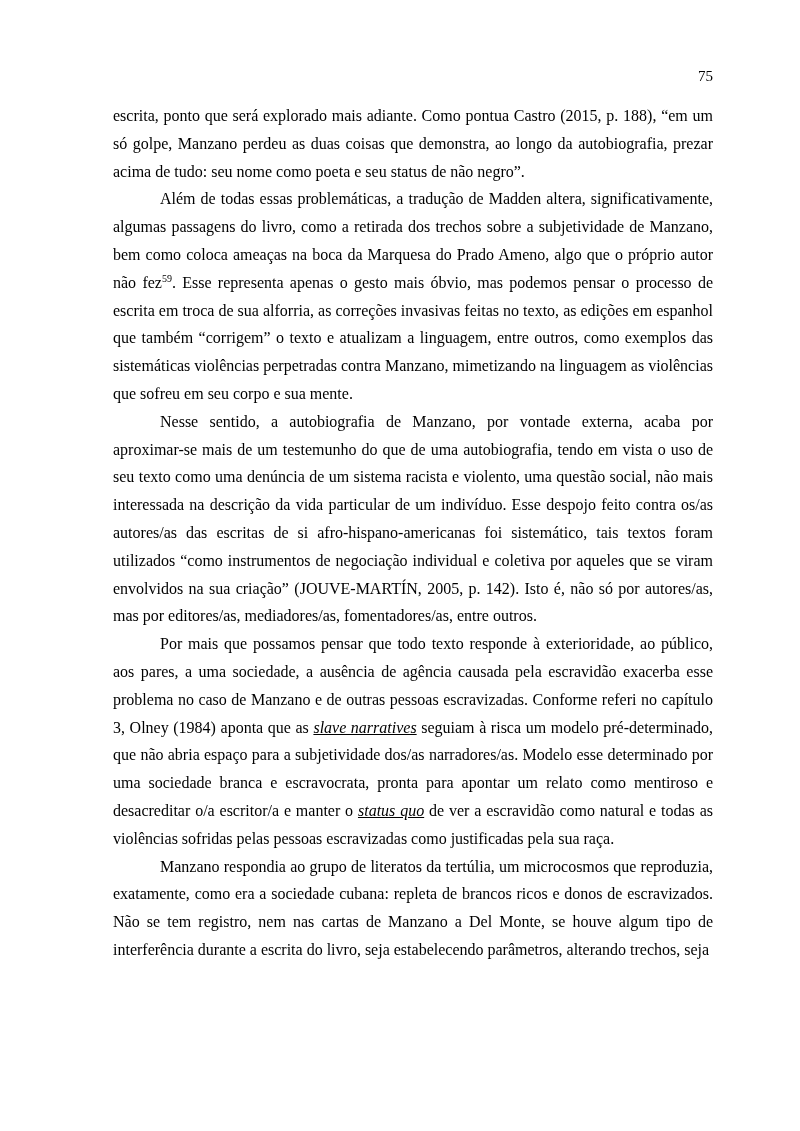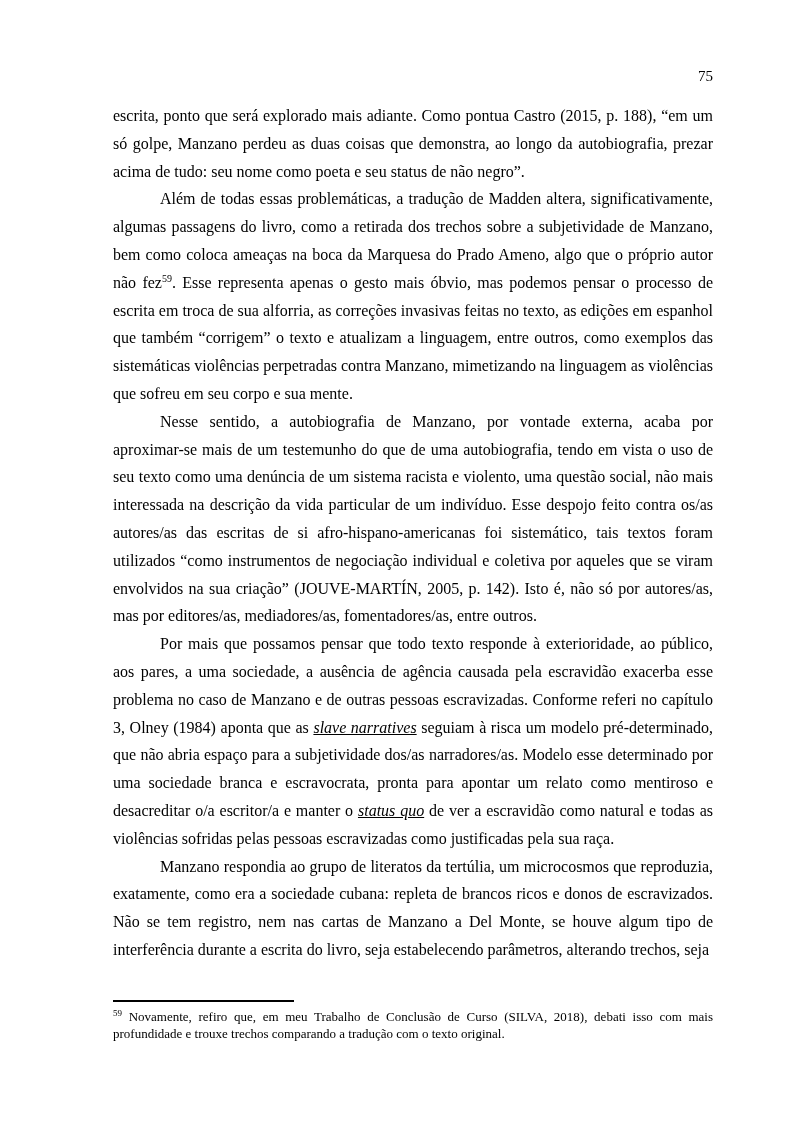--- a/index.html
+++ b/index.html
@@ -80,17 +80,13 @@
   <div class="page-number">75</div>
 
   <div class="body-text">
       <p class="no-indent"><span>escrita, ponto que será explorado mais adiante. Como pontua Castro (2015, p. 188), “em um só golpe, Manzano perdeu as duas coisas que demonstra, ao longo da autobiografia, prezar acima de tudo: seu nome como poeta e seu status de não negro”.</span></p>
       <p><span>Além de todas essas problemáticas, a tradução de Madden altera, significativamente, algumas passagens do livro, como a retirada dos trechos sobre a subjetividade de Manzano, bem como coloca ameaças na boca da Marquesa do Prado Ameno, algo que o próprio autor não fez</span><sup>59</sup><span>. Esse representa apenas o gesto mais óbvio, mas podemos pensar o processo de escrita em troca de sua alforria, as correções invasivas feitas no texto, as edições em espanhol que também “corrigem” o texto e atualizam a linguagem, entre outros, como exemplos das sistemáticas violências perpetradas contra Manzano, mimetizando na linguagem as violências que sofreu em seu corpo e sua mente.</span></p>
       <p><span>Nesse sentido, a autobiografia de Manzano, por vontade externa, acaba por aproximar-se mais de um testemunho do que de uma autobiografia, tendo em vista o uso de seu texto como uma denúncia de um sistema racista e violento, uma questão social, não mais interessada na descrição da vida particular de um indivíduo. Esse despojo feito contra os/as autores/as das escritas de si afro-hispano-americanas foi sistemático, tais textos foram utilizados “como instrumentos de negociação individual e coletiva por aqueles que se viram envolvidos na sua criação” (JOUVE-MARTÍN, 2005, p. 142). Isto é, não só por autores/as, mas por editores/as, mediadores/as, fomentadores/as, entre outros.</span></p>
       <p><span>Por mais que possamos pensar que todo texto responde à exterioridade, ao público, aos pares, a uma sociedade, a ausência de agência causada pela escravidão exacerba esse problema no caso de Manzano e de outras pessoas escravizadas. Conforme referi no capítulo 3, Olney (1984) aponta que as </span><span class="italic">slave narratives</span><span> seguiam à risca um modelo pré-determinado, que não abria espaço para a subjetividade dos/as narradores/as. Modelo esse determinado por uma sociedade branca e escravocrata, pronta para apontar um relato como mentiroso e desacreditar o/a escritor/a e manter o </span><span class="italic">status quo</span><span> de ver a escravidão como natural e todas as violências sofridas pelas pessoas escravizadas como justificadas pela sua raça.</span></p>
       <p><span>Manzano respondia ao grupo de literatos da tertúlia, um microcosmos que reproduzia, exatamente, como era a sociedade cubana: repleta de brancos ricos e donos de escravizados. Não se tem registro, nem nas cartas de Manzano a Del Monte, se houve algum tipo de interferência durante a escrita do livro, seja estabelecendo parâmetros, alterando trechos, seja</span></p>
     </div>
 
-  <div class="footnote-area">
-    <div class="footnote-rule"></div>
-    <p class="footnote"><sup>59</sup><span> Novamente, refiro que, em meu Trabalho de Conclusão de Curso (SILVA, 2018), debati isso com mais profundidade e trouxe trechos comparando a tradução com o texto original.</span></p>
-  </div>
 </div>
 
 </body></html>

